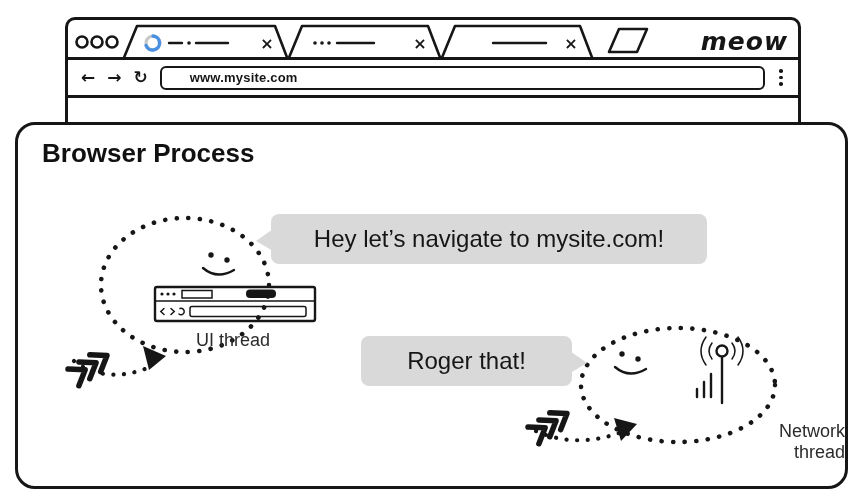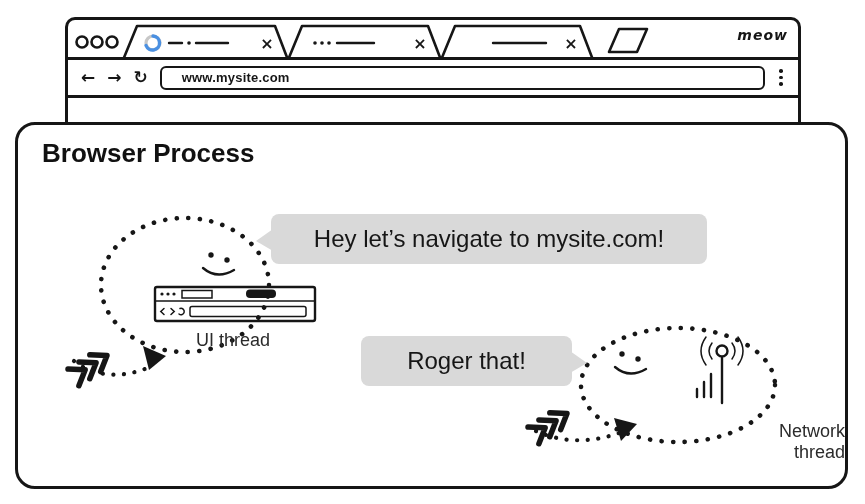--- a/index.html
+++ b/index.html
@@ -16,31 +16,31 @@
     background:#fff; z-index:1;
   }
   .tab-strip { position:relative; height:40px; border-bottom:3px solid #161616; }
   .tabstrip-art { position:absolute; left:0; top:0; }
   .ln   { stroke:#161616; stroke-width:2.6; fill:none; stroke-linecap:round; stroke-linejoin:round; }
   .ln2  { stroke:#161616; stroke-width:2.4; fill:none; stroke-linecap:round; }
   .lnth { stroke:#161616; stroke-width:1.5; fill:none; stroke-linecap:round; }
   .fillb { fill:#161616; stroke:none; }
   .closex { font-family:"DejaVu Sans", sans-serif; font-size:16px; font-weight:bold; fill:#161616; text-anchor:middle; }
   .meow {
-    position:absolute; right:10px; top:7px; font-size:14px; font-style:italic; font-weight:bold;
+    position:absolute; right:10px; top:7px; font-size:25px; font-style:italic; font-weight:bold;
     letter-spacing:1px; color:#161616; font-family:"DejaVu Sans", sans-serif;
   }
   .nav-bar {
     position:relative; height:38px; border-bottom:3px solid #161616;
     display:flex; align-items:center; padding:0 13px; gap:12px;
   }
   .navbtn { font-family:"DejaVu Sans", sans-serif; font-size:17px; font-weight:bold; color:#161616; line-height:1; }
   .address-bar {
     flex:1; height:24px; border:2.5px solid #161616; border-radius:6px;
-    display:flex; align-items:center; padding:0 20px;
+    display:flex; align-items:center; padding:0 28px;
   }
   .address-bar span { font-size:13px; font-weight:bold; color:#161616; letter-spacing:0.2px; }
   .menu-dots { display:flex; flex-direction:column; gap:3px; padding:2px; }
   .menu-dots i { display:block; width:3.6px; height:3.6px; border-radius:50%; background:#161616; }
 
   
   .process-box {
     position:absolute; left:15px; top:122px; width:833px; height:367px;
     border:3.5px solid #161616; border-radius:20px; background:#fff; z-index:2;text-align:right;
   }

